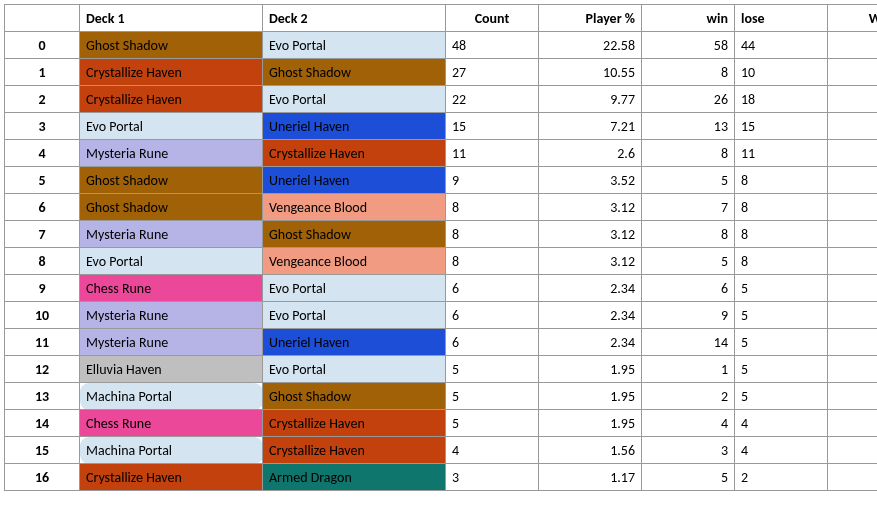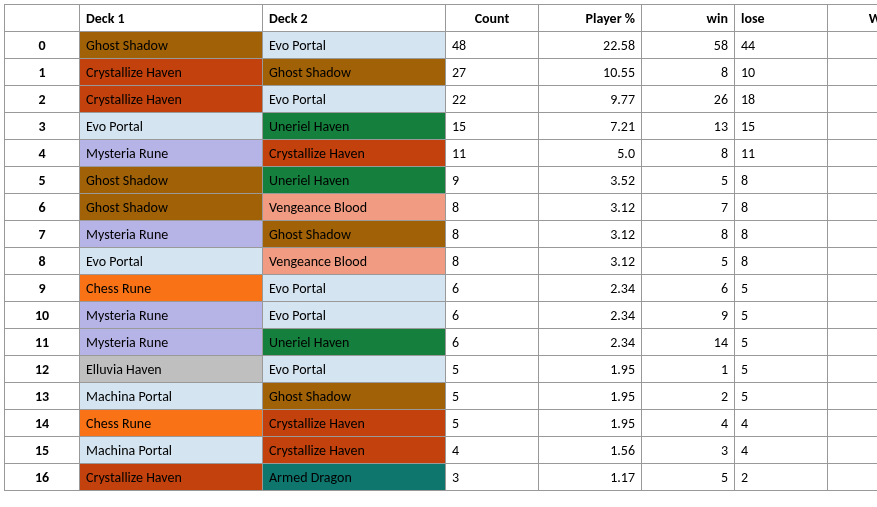--- a/index.html
+++ b/index.html
@@ -33,26 +33,26 @@
   .col-count { width: 80px;  }
   .col-playerp{ width: 90px; text-align: right; }
   .col-win   { width: 80px;  text-align: right; }
   .col-lose  { width: 80px;  text-align: left; }
   .col-winr  { width: 95px;  text-align: right; }
 
   
   .c-ghost     { background: #a16207; } 
   .c-evo       { background: #d4e4f1; } 
   .c-cryst     { background: #c2410c; } 
-  .c-uneriel   { background: #15803d; } 
+  .c-uneriel   { background: #1d4ed8; } 
   .c-mysteria  { background: #b6b3e6; } 
-  .c-chess     { background: #f97316; } 
+  .c-chess     { background: #ec4899; } 
   .c-vengeance { background: #f19c82; } 
   .c-elluvia   { background: #bfbfbf; } 
-  .c-machina   { background: #d4e4f1; } 
+  .c-machina   { background: #d4e4f1; border-radius: 9px; } 
   .c-armed     { background: #0f766e; } 
 </style>
 </head>
 <body>
 
 <table>
   <thead>
     <tr>
       <th class="col-idx"></th>
       <th class="col-deck1">Deck 1</th>
@@ -103,21 +103,21 @@
         <td class="col-playerp">7.21</td>
         <td class="col-win">13</td>
         <td class="col-lose">15</td>
         <td class="col-winr">46.43</td>
       </tr>
       <tr>
         <td class="col-idx">4</td>
         <td class="col-deck1 c-mysteria">Mysteria Rune</td>
         <td class="col-deck2 c-cryst">Crystallize Haven</td>
         <td class="col-count">11</td>
-        <td class="col-playerp">5.0</td>
+        <td class="col-playerp">2.6</td>
         <td class="col-win">8</td>
         <td class="col-lose">11</td>
         <td class="col-winr">42.11</td>
       </tr>
       <tr>
         <td class="col-idx">5</td>
         <td class="col-deck1 c-ghost">Ghost Shadow</td>
         <td class="col-deck2 c-uneriel">Uneriel Haven</td>
         <td class="col-count">9</td>
         <td class="col-playerp">3.52</td>

